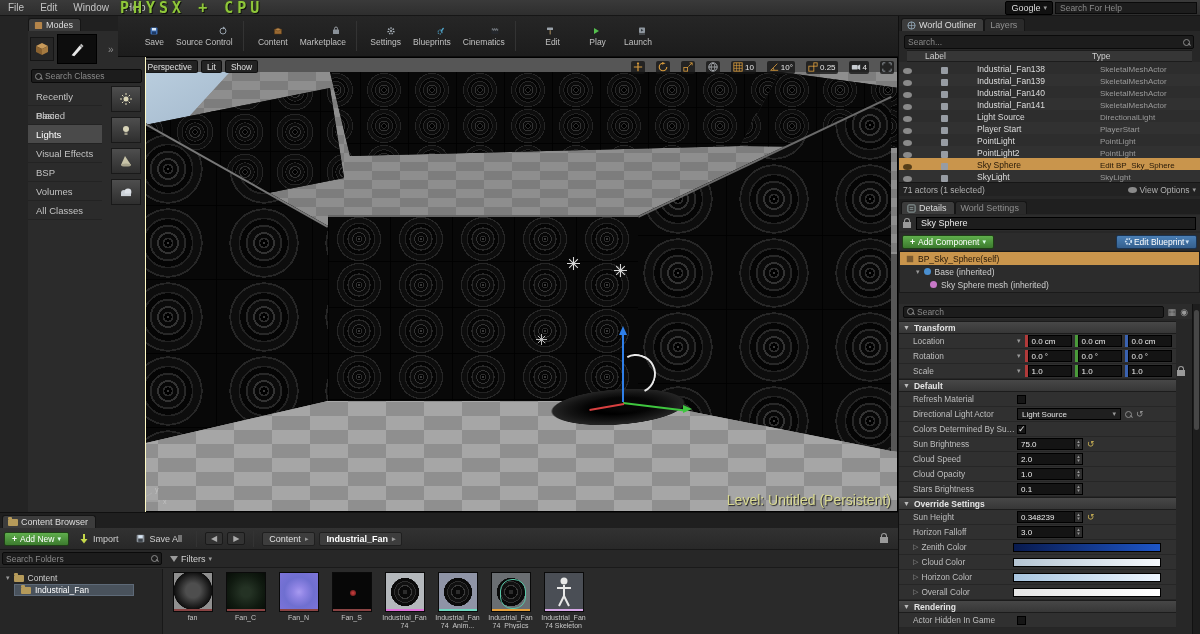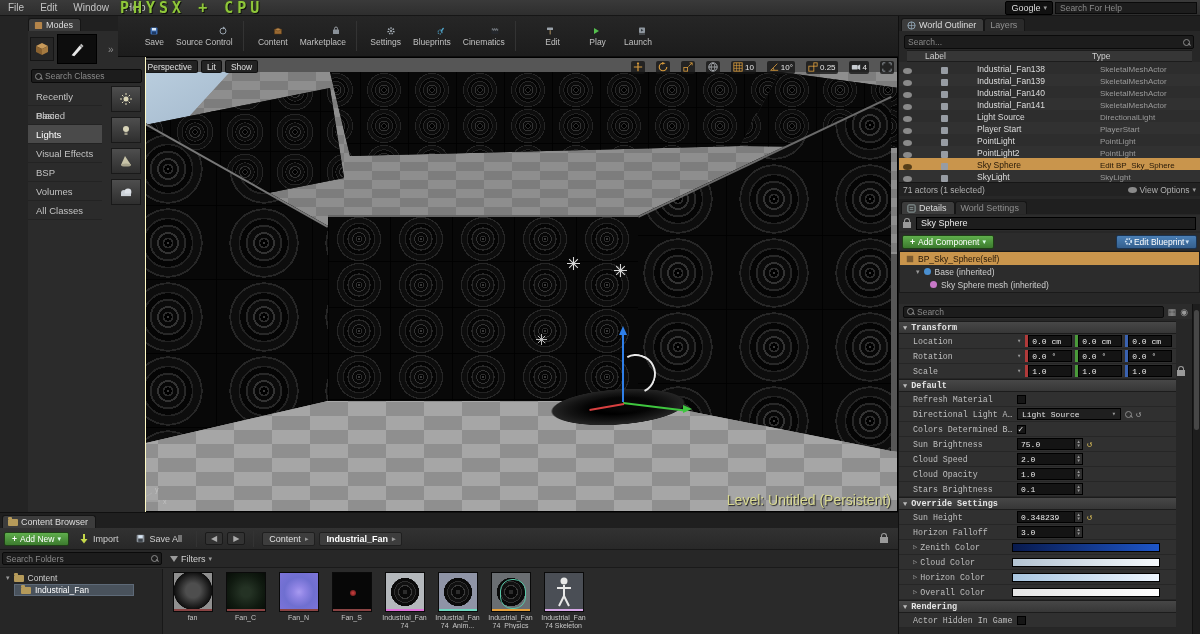--- a/index.html
+++ b/index.html
@@ -175,21 +175,21 @@
   #dt-comptree { position:absolute; left:0; top:235px; right:0; height:42px; background:#2c2c2c;
     border:1px solid #1a1a1a; font-size:8.5px; }
   .comp-row { height:13px; display:flex; align-items:center; gap:4px; color:#cfcfcf;
     cursor:pointer; }
   .comp-row.sel { background:#c9954c; color:#241708; }
   .dot { width:7px; height:7px; border-radius:50%; flex:none; }
   #dt-search-row { position:absolute; left:0; top:288px; right:8px; height:15px; background:#2c2c2c;
     display:flex; align-items:center; padding:0 4px; gap:4px; }
   #dt-search-row .search-box { flex:1; margin:0; height:12px; }
   .mini-ico { color:#9a9a9a; font-size:9px; cursor:pointer; }
-  #dt-body { position:absolute; left:0; top:305px; right:24px;font-family:Liberation Mono, monospace; }
+  #dt-body { position:absolute; left:0; top:305px; right:24px; }
   .sec-head { height:13px; background:linear-gradient(#474747,#373737); border-top:1px solid #1c1c1c;
     border-bottom:1px solid #1c1c1c; display:flex; align-items:center; gap:4px; padding-left:4px;
     font-size:8.5px; font-weight:bold; color:#e4e4e4; cursor:pointer; }
   .sec-caret { font-size:7px; color:#bbb; }
   .prop-row { height:15px; background:#303030; border-bottom:1px solid #262626; display:flex;
     align-items:center; padding-left:14px; }
   .prop-label { width:104px; flex:none; font-size:8.3px; color:#bfbfbf; white-space:nowrap;
     overflow:hidden; text-overflow:ellipsis; }
   .axis-box { display:flex; align-items:center; margin-right:3px; }
   .axis-tag { width:3px; height:12px; flex:none; }

